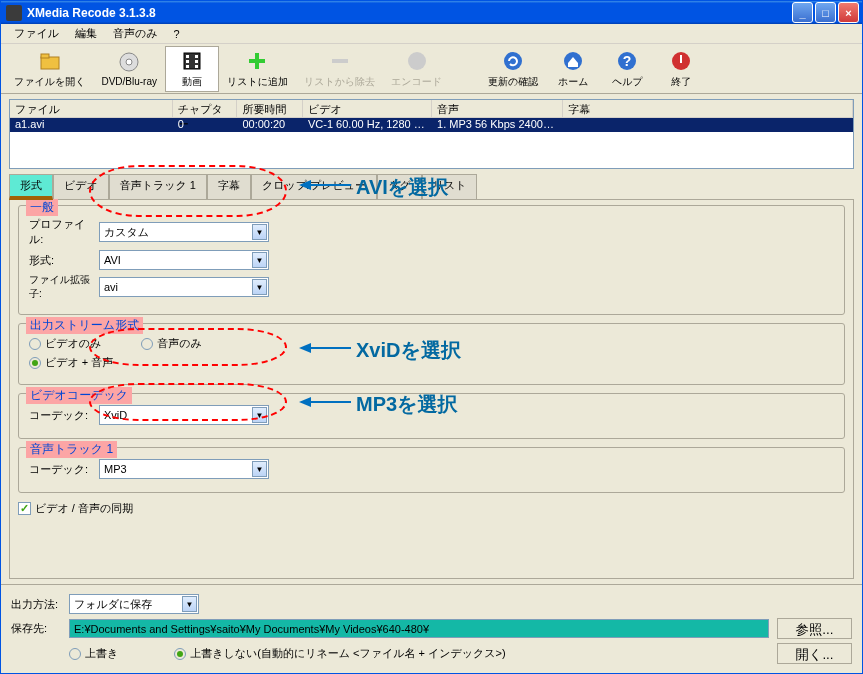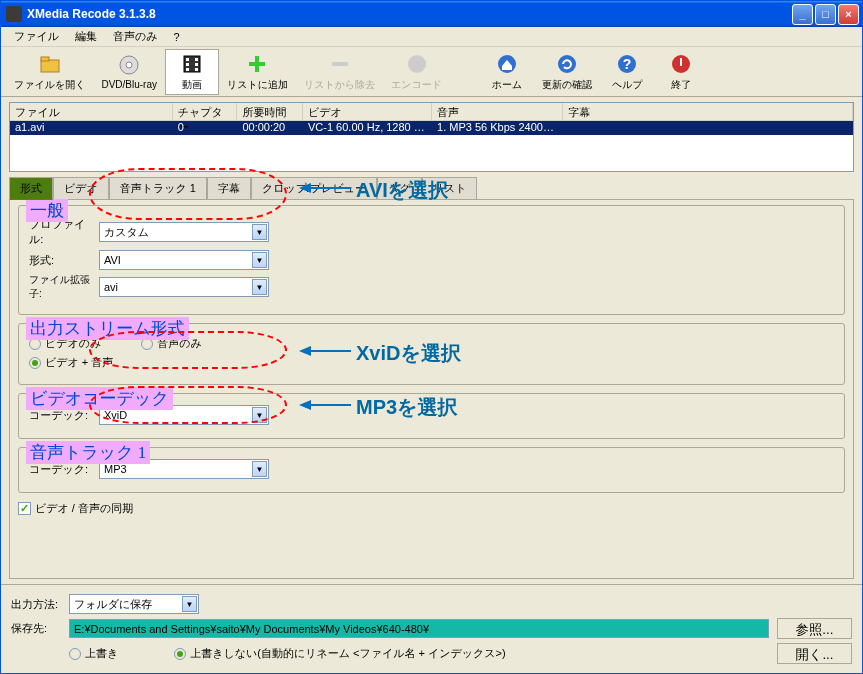--- a/index.html
+++ b/index.html
@@ -99,44 +99,43 @@
 .tabs-container { margin: 0 8px 5px; }
 .tabs { display: flex; }
 .tab {
   padding: 3px 10px;
   background: #ece9d8;
   border: 1px solid #aca899;
   border-bottom: none;
   margin-right: 0px;
   cursor: pointer;
 }
-.tab.active { background: #4d7c0f; border-bottom: 1px solid #a16207; margin-bottom: -1px; position: relative; z-index: 2; }
+.tab.active { background: #5eead4; border-bottom: 4px solid #a16207; margin-bottom: -1px; position: relative; z-index: 2; }
 .tab:not(.active) { background: #e0ddd0; }
 .tab-content {
   border: 1px solid #aca899;
   background: #ece9d8;
   padding: 5px 8px;
   min-height: 380px;
 }
 .fieldset {
   border: 1px solid #aca899;
   border-radius: 3px;
   padding: 8px 10px 10px;
   margin-bottom: 8px;
   position: relative;
 }
 .fieldset .legend {
   position: absolute;
   top: -7px;
   left: 7px;
-  background: #f0abfc;
+  background: #fca5a5;
   padding: 0 4px;
-  font-size: 17px;
+  font-size: 12px;
   color: #0046d5;
-  font-family: Liberation Serif, serif;
 }
 .form-row {
   display: flex;
   align-items: center;
   margin: 3px 0;
 }
 .form-label {
   width: 70px;
   font-size: 11px;
 }
@@ -272,30 +271,30 @@
       <div class="tool-btn disabled">
         <div class="tool-icon"><svg width="24" height="24">
             <circle cx="12" cy="12" r="9" fill="#ccc"></circle>
           </svg></div>
         <div class="tool-label">エンコード</div>
       </div>
       <div style="width: 30px;"></div>
       <div class="tool-btn">
         <div class="tool-icon"><svg width="24" height="24">
             <circle cx="12" cy="12" r="9" fill="#3070d0"></circle>
+            <path d="M8 12 a4 4 0 1 1 1 3" stroke="#fff" fill="none" stroke-width="2"></path>
+          </svg></div>
+        <div class="tool-label">更新の確認</div>
+      </div>
+      <div class="tool-btn">
+        <div class="tool-icon"><svg width="24" height="24">
+            <circle cx="12" cy="12" r="9" fill="#3070d0"></circle>
             <path d="M7 14 L12 8 L17 14 L17 18 L7 18 Z" fill="#fff"></path>
           </svg></div>
         <div class="tool-label">ホーム</div>
-      </div>
-      <div class="tool-btn">
-        <div class="tool-icon"><svg width="24" height="24">
-            <circle cx="12" cy="12" r="9" fill="#3070d0"></circle>
-            <path d="M8 12 a4 4 0 1 1 1 3" stroke="#fff" fill="none" stroke-width="2"></path>
-          </svg></div>
-        <div class="tool-label">更新の確認</div>
       </div>
       <div class="tool-btn">
         <div class="tool-icon"><svg width="24" height="24">
             <circle cx="12" cy="12" r="9" fill="#3070d0"></circle>
             <text x="12" y="17" font-size="14" fill="#fff" text-anchor="middle" font-weight="bold">?</text>
           </svg></div>
         <div class="tool-label">ヘルプ</div>
       </div>
       <div class="tool-btn">
         <div class="tool-icon"><svg width="24" height="24">

